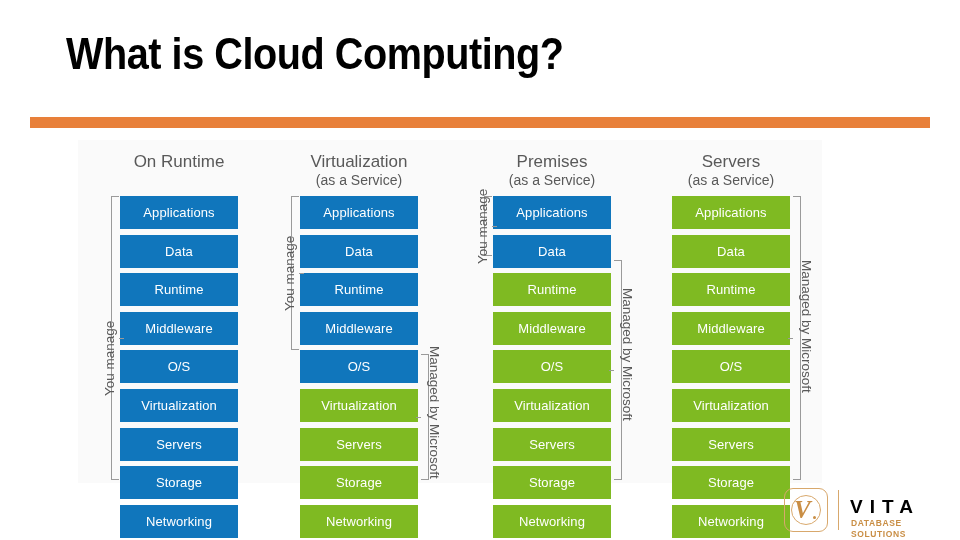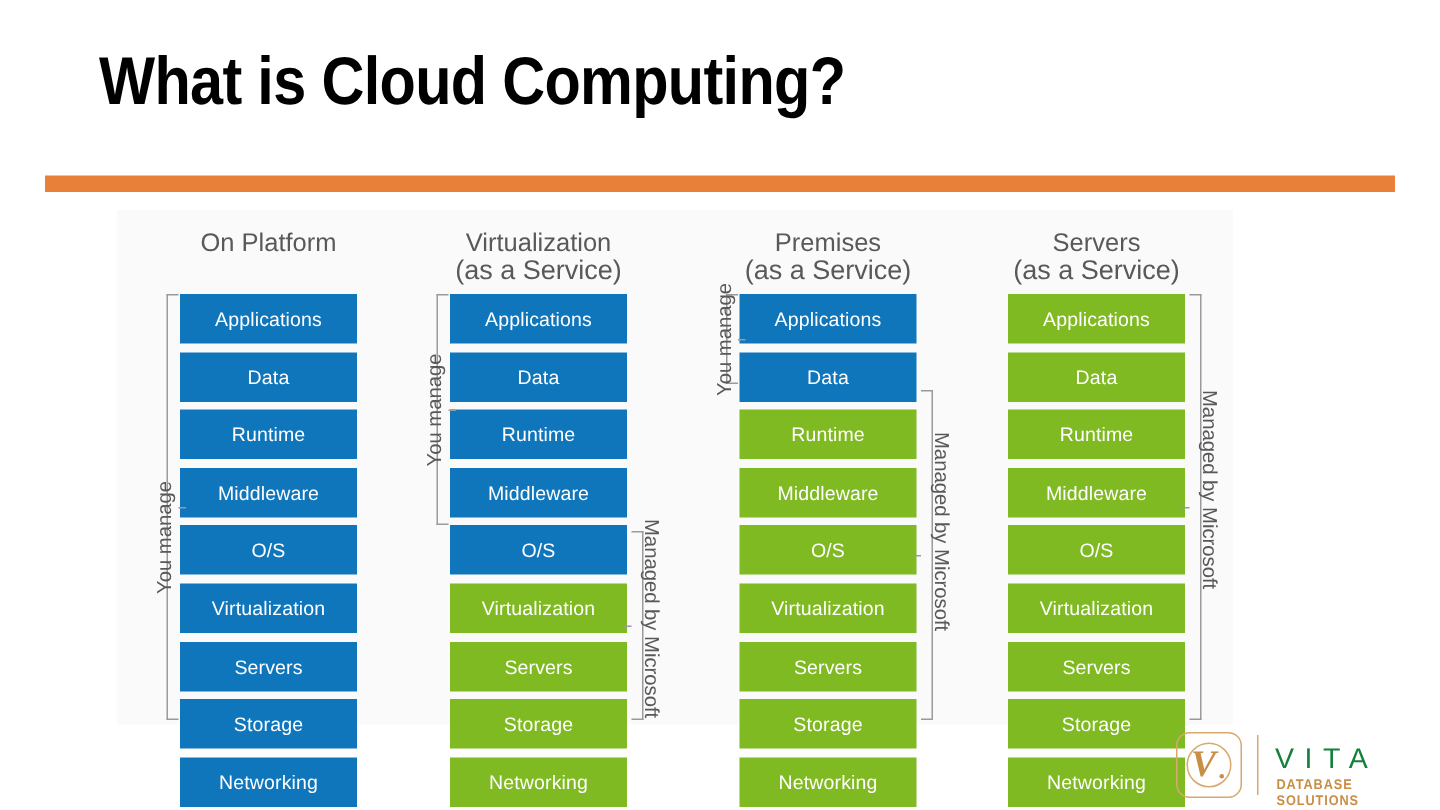--- a/index.html
+++ b/index.html
@@ -68,21 +68,21 @@
     line-height: 20px;
     font-weight: normal;
     white-space: nowrap;
     position: absolute;
     left: -22px;
     width: 162px;
     top: 12px;
   }
   .col-head .sub {
     display: block;
-    font-size: 18px;
+    font-size: 14px;
     line-height: 15px;
     margin-top: 1px;
   }
   .col-head.no-sub { top: 12px; }
 
   .stack {
     position: absolute;
     top: 56px;
     left: 0;
     width: 118px;
@@ -191,23 +191,23 @@
     top: 4px;
     width: 1.4px;
     height: 40px;
     background: #D8A86C;
   }
   .logo-word {
     position: absolute;
     left: 66px;
     top: 10px;
     font-size: 19px;
-    font-weight: normal;
+    font-weight: bold;
     letter-spacing: 7px;
-    color: #15803d;
+    color: #000000;
   }
   .logo-tag {
     position: absolute;
     left: 67px;
     top: 31px;
     font-size: 8.5px;
     font-weight: bold;
     letter-spacing: 0.6px;
     color: #C98E45;
     transform: scaleY(1.1);
@@ -218,21 +218,21 @@
 <body>
 
 <div class="slide-title">What is Cloud Computing?</div>
 
 <div class="orange-rule"></div>
 
 <div class="diagram">
 
   <div class="column col-1">
     <div class="col-head no-sub">
-      <span>On Platform</span>
+      <span>On Runtime</span>
     </div>
     <div class="stack">
       <div class="layer blue">Applications</div>
       <div class="layer blue">Data</div>
       <div class="layer blue">Runtime</div>
       <div class="layer blue">Middleware</div>
       <div class="layer blue">O/S</div>
       <div class="layer blue">Virtualization</div>
       <div class="layer blue">Servers</div>
       <div class="layer blue">Storage</div>

